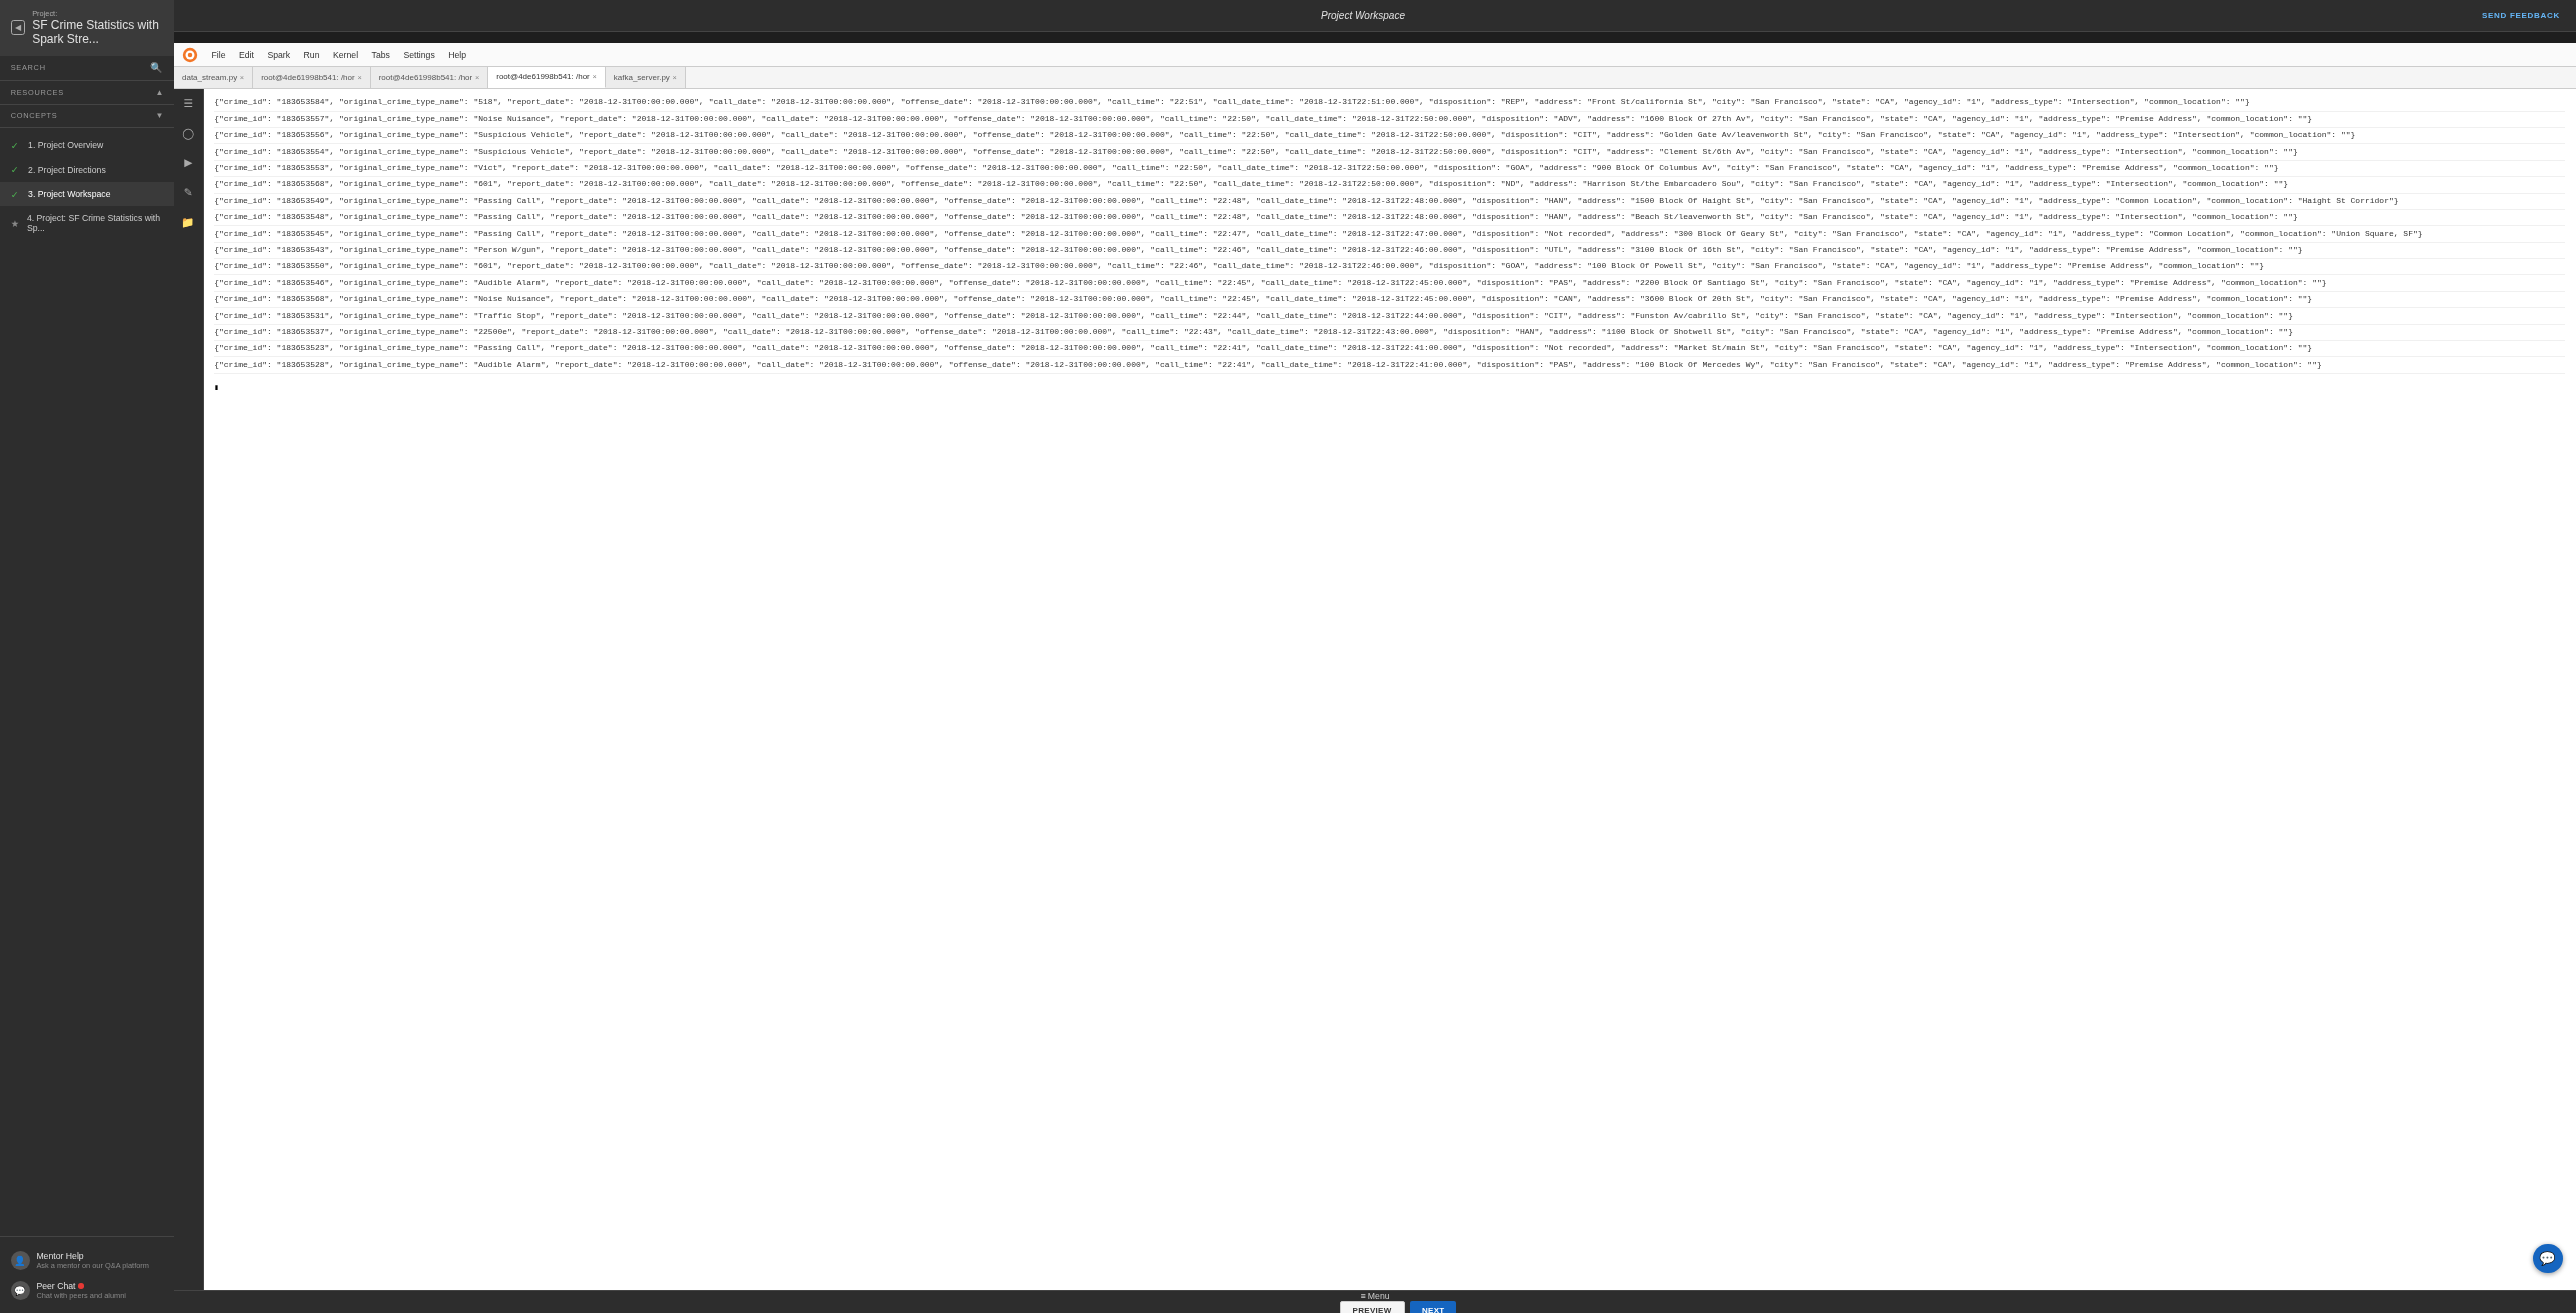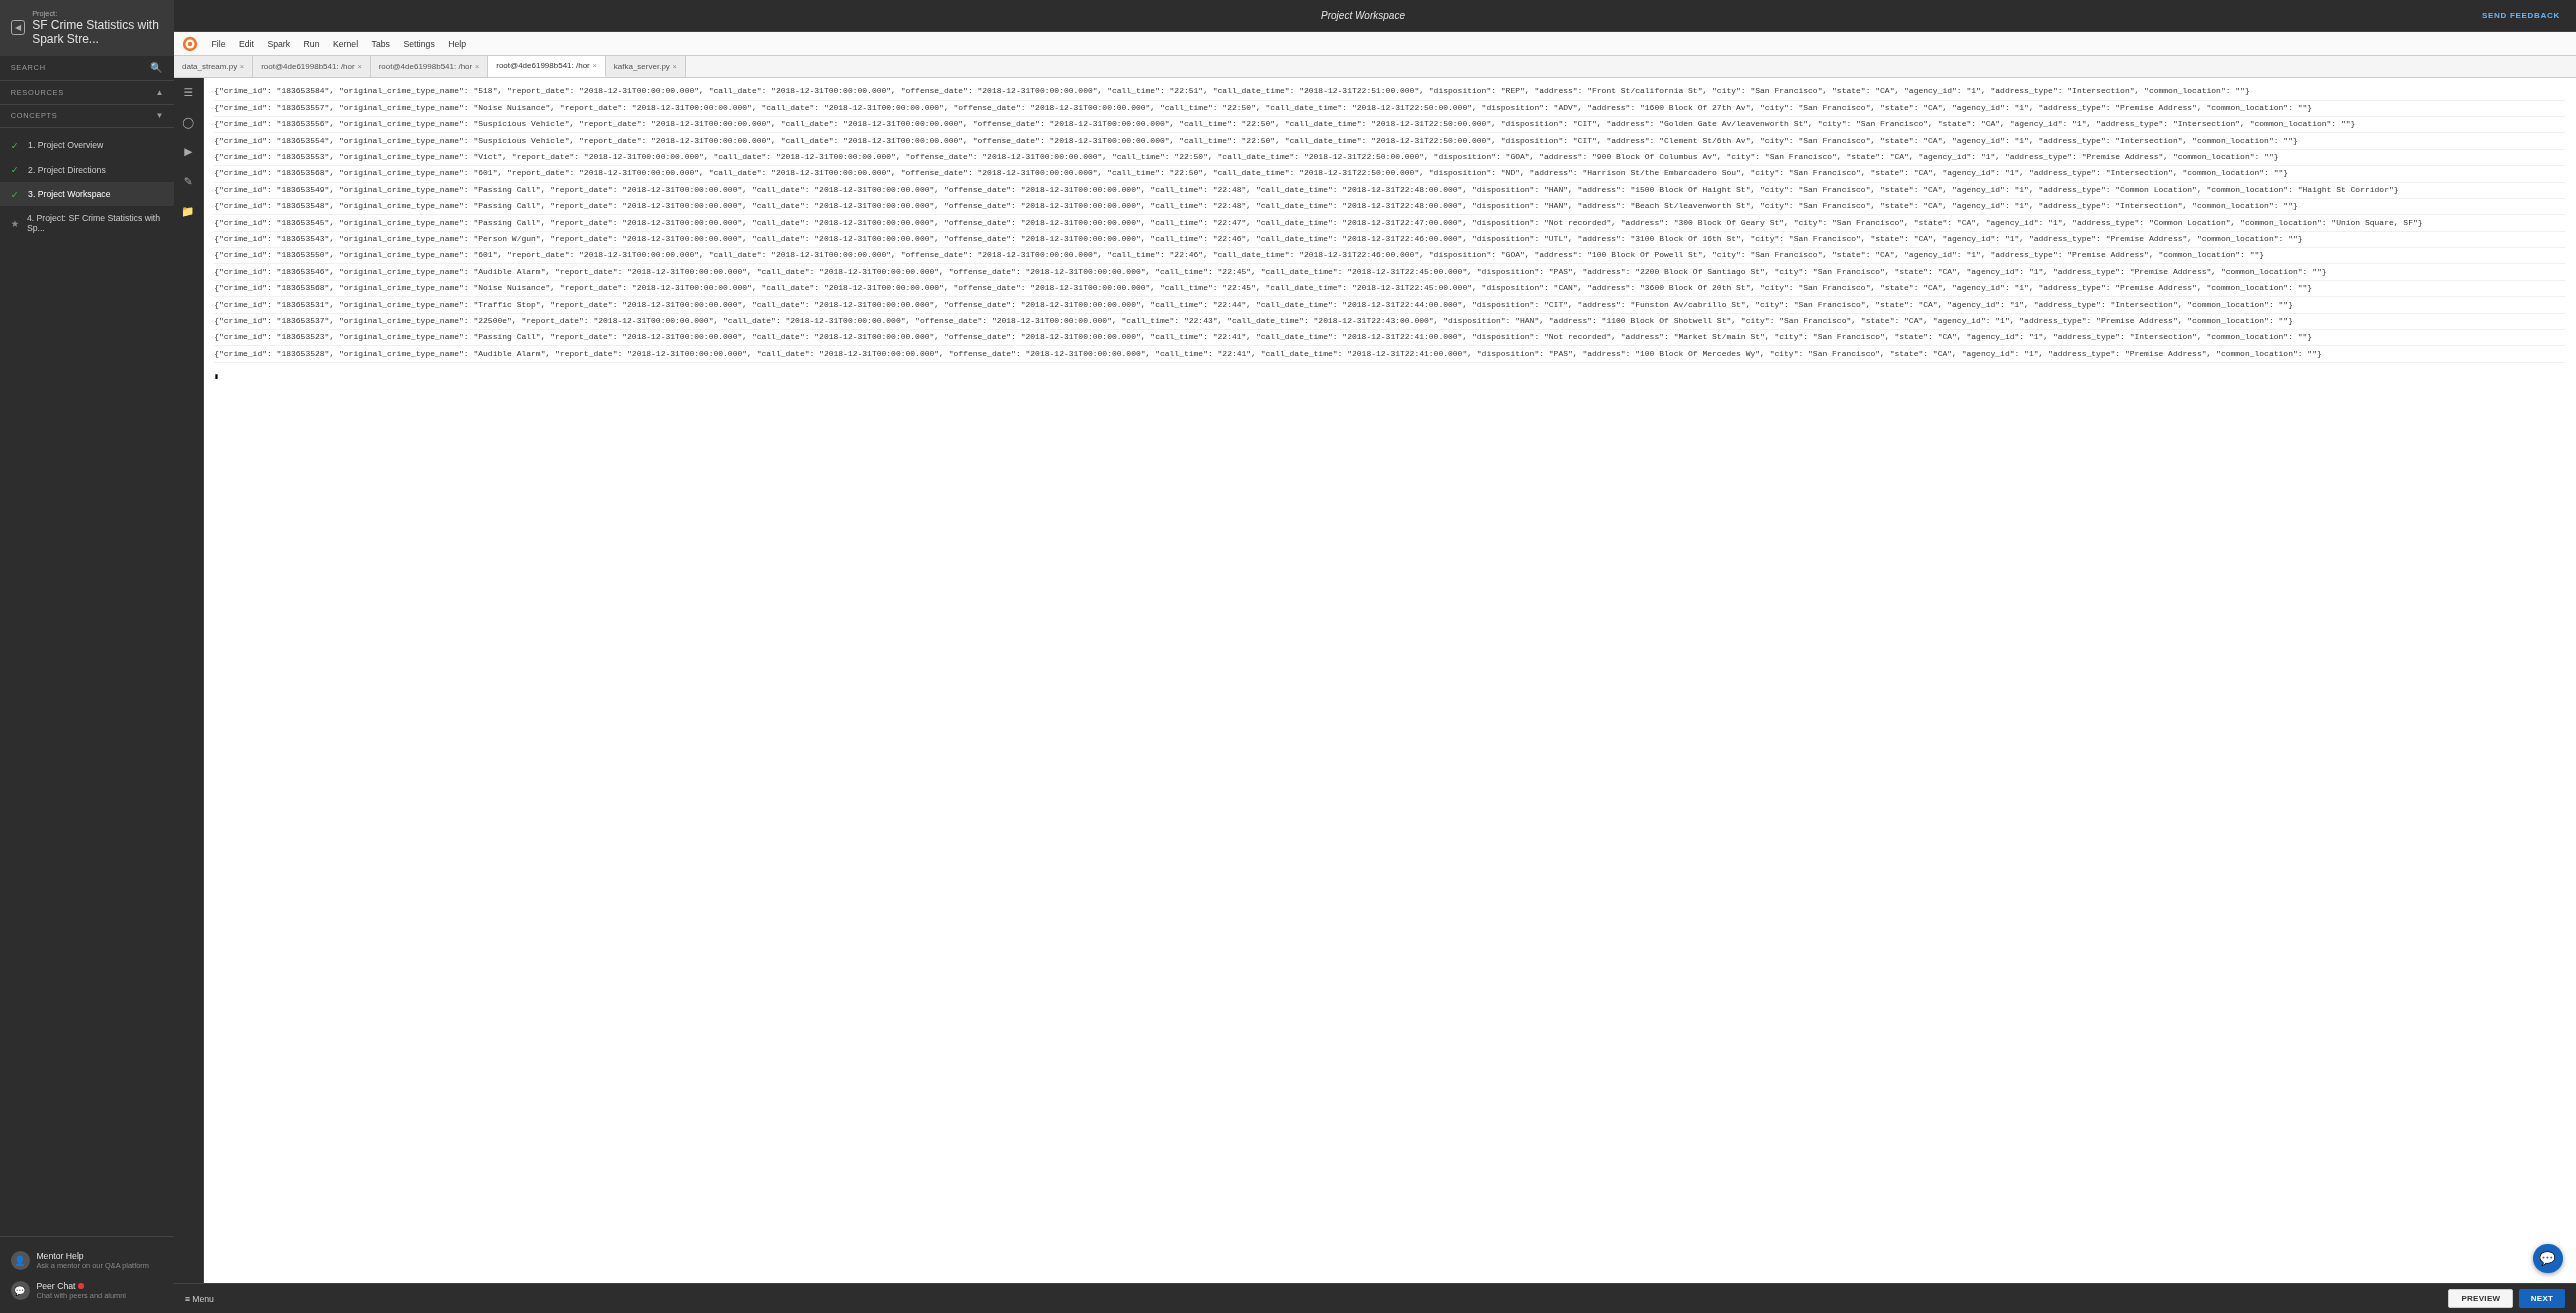--- a/index.html
+++ b/index.html
@@ -154,20 +154,21 @@
     
     #jupyter-toolbar {
       background: #fafafa;
       height: 24px;
       display: flex;
       align-items: center;
       padding: 0 8px;
       gap: 2.7px;
       border-bottom: 0.7px solid #ccc;
       flex-shrink: 0;
+      margin-top: 11px;
     }
 
     .jupyter-menu-item {
       font-size: 8.7px;
       color: #333;
       padding: 2.7px 5.4px;
       cursor: pointer;
       border-radius: 2px;
     }
 
@@ -260,27 +261,28 @@
       color: #333;
       line-height: 1.6;
       white-space: pre-wrap;
       word-break: break-all;
       background: #fff;
     }
 
     
     #bottom-bar {
       background: #2d2d2d;
-      height: 30px;
+      height: 23px;
       display: flex;
       align-items: center;
       justify-content: space-between;
       padding: 0 10.7px;
       border-top: 0.7px solid #444;
       flex-shrink: 0;
+      flex-direction: column;
     }
 
     .menu-btn {
       color: #ccc;
       cursor: pointer;
       font-size: 8.7px;
       display: flex;
       align-items: center;
       gap: 4px;
     }

